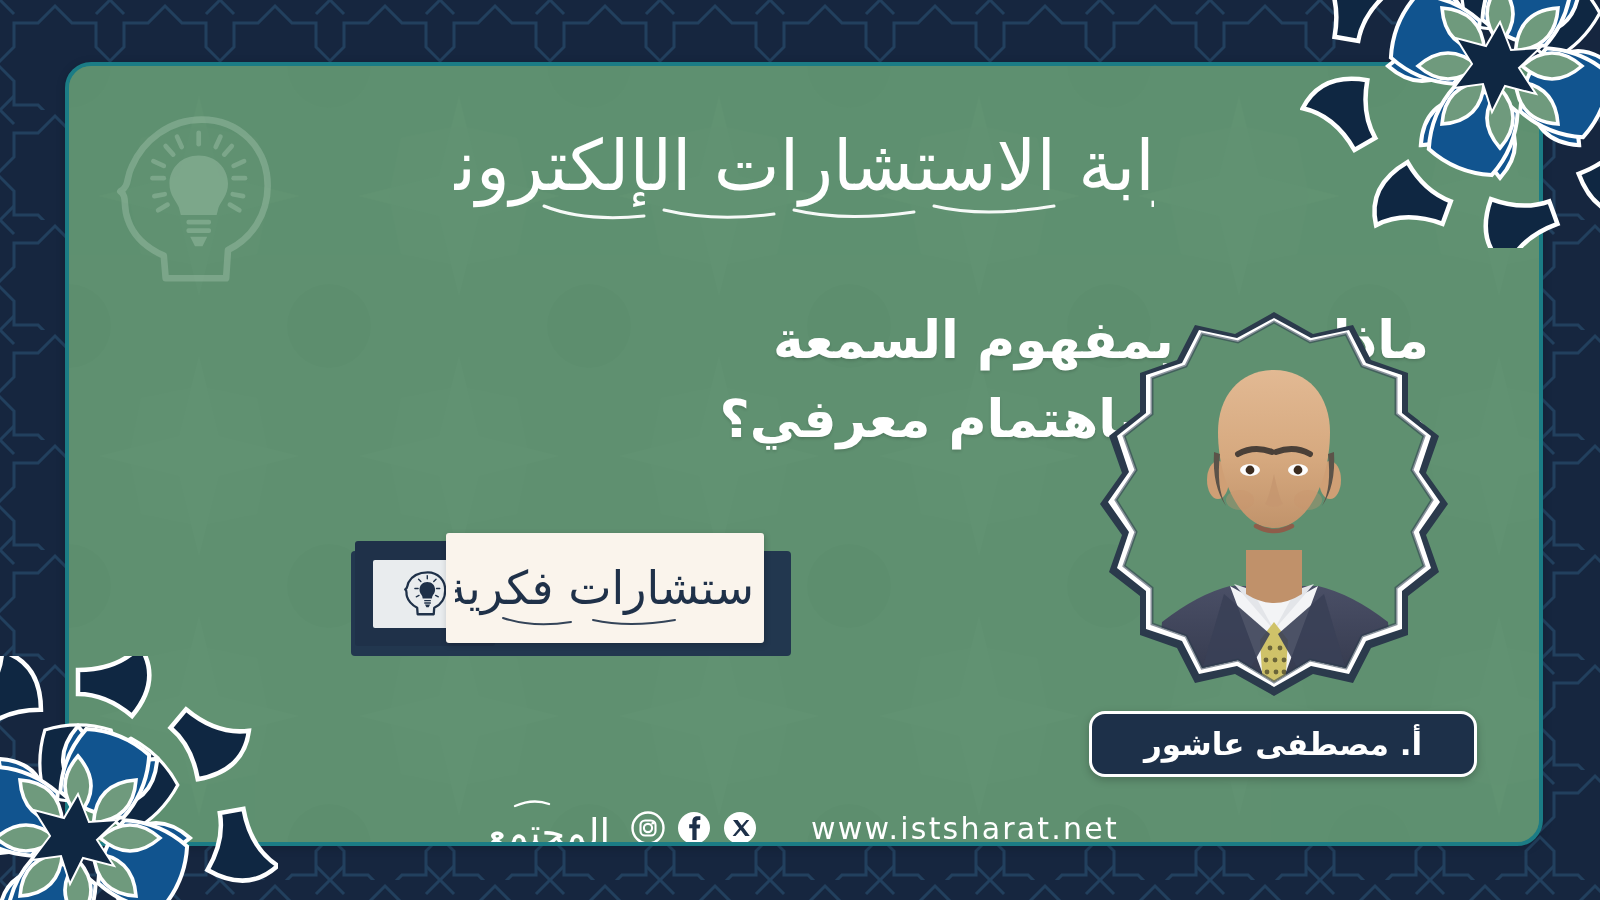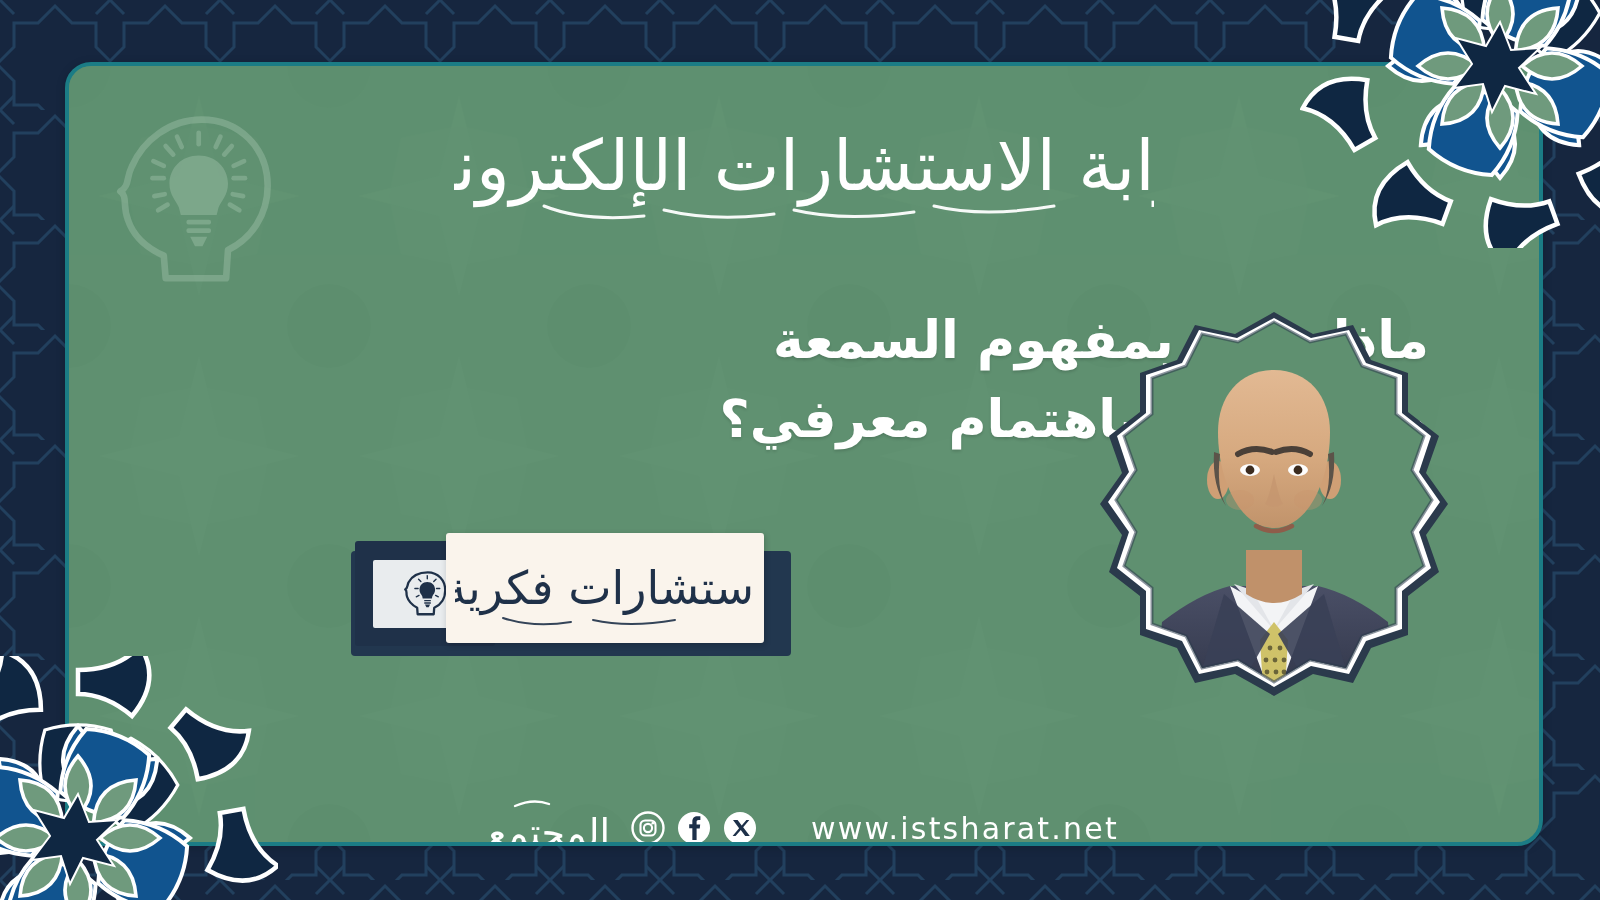--- a/index.html
+++ b/index.html
@@ -331,20 +331,23 @@
         </g>
 
         <path d="M200 18
                  L236 38 L272 30 L288 62 L322 74 L322 110 L350 132 L338 166 L358 196
                  L338 228 L350 262 L322 284 L322 320 L288 332 L272 364 L236 356 L200 378
                  L164 356 L128 364 L112 332 L78 320 L78 284 L50 262 L62 228 L42 196
                  L62 166 L50 132 L78 110 L78 74 L112 62 L128 30 L164 38 Z" fill="none" stroke="#2b3a4c" stroke-width="3" opacity=".55"></path>
       </svg>
     </div>
 
+    <div class="name-badge">
+      <span class="name-badge-text">أ. مصطفى عاشور</span>
+    </div>
 
     <div class="footer">
 
       <svg class="footer-logo" viewBox="0 0 120 76">
         <text x="60" y="56" text-anchor="middle" direction="rtl" fill="#ffffff" font-size="38" font-family="DejaVu Sans, sans-serif">المجتمع</text>
         <g stroke="#ffffff" stroke-width="2.4" fill="none" stroke-linecap="round">
           <path d="M16 66 q30 10 66 2"></path>
           <path d="M26 16 q18 -8 34 -2"></path>
         </g>
       </svg>

